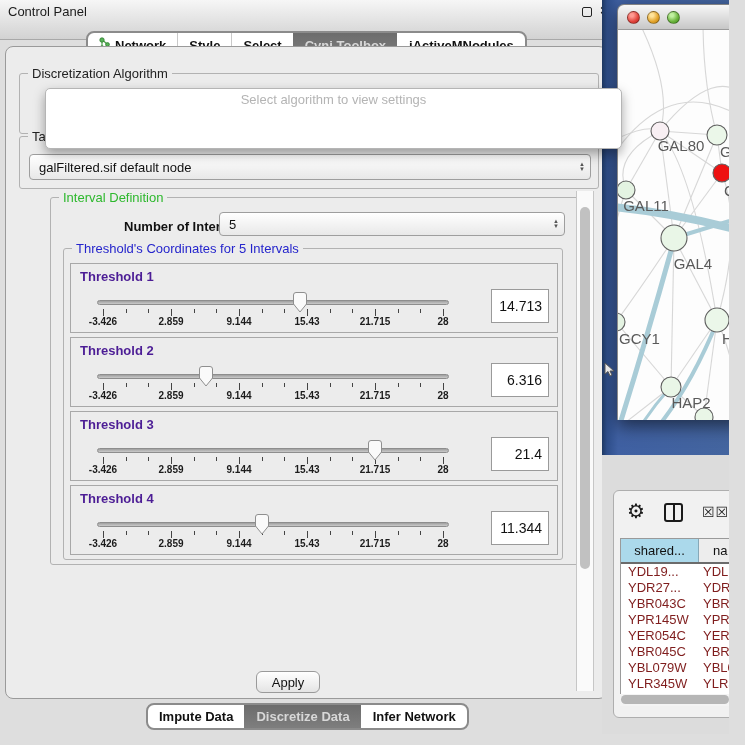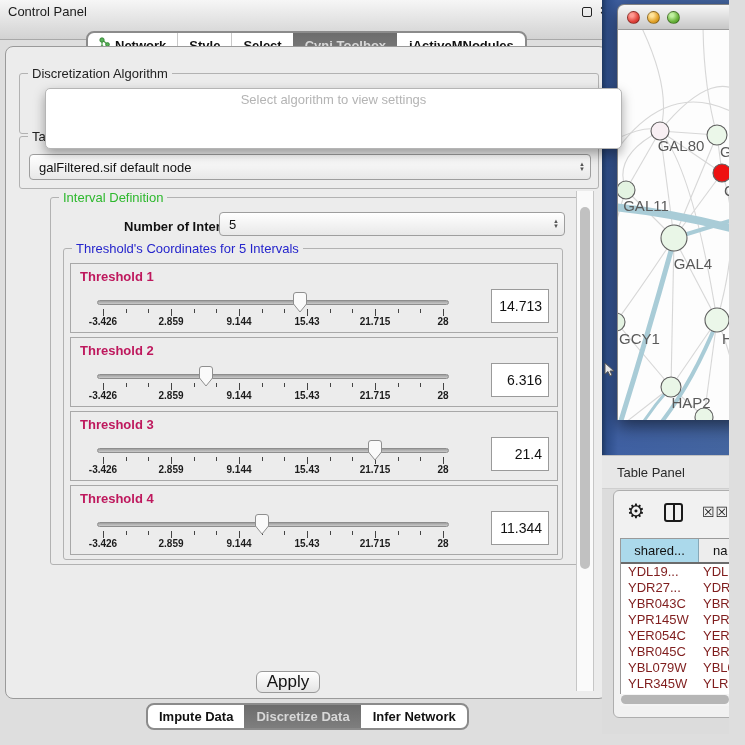--- a/index.html
+++ b/index.html
@@ -52,42 +52,42 @@
 
   
   #viewport { position:absolute; left:8px; top:144px; width:562px; height:472px; overflow:hidden; }
   #vscroll { position:absolute; left:570px; top:144px; width:18px; height:500px;
     background:#fafafa; border-left:1px solid #c6c6c6; border-right:1px solid #c6c6c6; }
   #vscroll .thumb { position:absolute; left:3px; top:16px; width:10px; height:362px; border-radius:6px; background:#c1c1c1; }
 
   
   .threshold-box { position:absolute; left:6px; width:488px; height:70px;
     border:1px solid #a8a8a8; background:#ececec; }
-  .t-label { position:absolute; left:9px; top:5px; font-size:13px; font-weight:bold; color:#be185d; }
+  .t-label { position:absolute; left:9px; top:5px; font-size:13px; font-weight:bold; color:#4c1d95; }
   .t-track { position:absolute; left:26px; top:36px; width:352px; height:5px; border-radius:3px;
     border:1px solid #8d8d8d; background:linear-gradient(#9f9f9f,#cacaca); }
   .t-handle { position:absolute; top:27px; }
   .t-tick { position:absolute; width:1px; background:#444; }
   .t-ticklabel { position:absolute; top:52px; width:46px; margin-left:-23px; text-align:center;
     font-size:10px; font-weight:bold; color:#1c1c1c; }
   .t-value { position:absolute; right:8px; top:25px; width:58px; height:34px; background:#fff;
     border:1px solid #9a9a9a; font-size:14px; color:#111; display:flex; align-items:center;
     justify-content:flex-end; padding-right:6px; }
 
   
   #attr-header { position:absolute; left:4px; top:14px; font-size:13px; font-weight:bold; color:#111; }
   #attr-list { position:absolute; left:4px; top:34px; width:516px; height:84px; background:#fff;
     border:1px solid #bbb; overflow:hidden; }
   .attr-item { padding-left:26px; font-size:13px; height:17px; line-height:17px; color:#111; }
   #attr-scroll { position:absolute; right:1px; top:1px; width:13px; height:82px; background:#f2f2f2; border-left:1px solid #ddd; }
   #attr-scroll .thumb { position:absolute; left:2px; top:2px; width:9px; height:44px; border-radius:5px; background:#bdbdbd; }
 
   #apply-btn { position:absolute; left:250px; top:624px; width:64px; height:22px;
     border:1px solid #9a9a9a; border-radius:6px; background:linear-gradient(#ffffff,#e4e4e4);
-    font-size:17px; color:#111; display:flex; align-items:center; justify-content:center; }
+    font-size:13px; color:#111; display:flex; align-items:center; justify-content:center; }
 
   
   #right { position:absolute; left:602px; top:0; width:127px; height:734px; background:#dcdcdc; overflow:hidden; }
   #desktop { position:absolute; left:0; top:0; width:127px; height:455px;
     background:linear-gradient(90deg,#1f3963 0,#2e4e8a 5px,#3f60a2 16px,#44659f 100%); }
   #macwin { position:absolute; left:15px; top:4px; width:125px; height:416px;
     border-radius:7px 0 0 0; box-shadow:0 6px 18px rgba(0,0,0,.55); }
   #mactitle { position:absolute; left:0; top:0; width:100%; height:26px;
     background:linear-gradient(#f7f7f7,#c7c7c7); border:1px solid #828282; border-bottom-color:#9a9a9a;
     border-radius:7px 0 0 0; display:flex; align-items:center; gap:7px; padding-left:9px; }
@@ -397,23 +397,20 @@
               <text x="106" y="166" font-size="15" fill="#5a5a5a" font-family="Liberation Sans, sans-serif" text-anchor="start">C</text>
               <text x="28" y="181" font-size="15" fill="#5a5a5a" font-family="Liberation Sans, sans-serif" text-anchor="middle">GAL11</text>
               <text x="75" y="239" font-size="15" fill="#5a5a5a" font-family="Liberation Sans, sans-serif" text-anchor="middle">GAL4</text>
               <text x="1" y="314" font-size="15" fill="#5a5a5a" font-family="Liberation Sans, sans-serif" text-anchor="start">GCY1</text>
               <text x="104" y="314" font-size="15" fill="#5a5a5a" font-family="Liberation Sans, sans-serif" text-anchor="start">H</text>
               <text x="73" y="378" font-size="15" fill="#5a5a5a" font-family="Liberation Sans, sans-serif" text-anchor="middle">HAP2</text>
             </svg></div>
       </div>
     </div>
 
-    <div id="tp-bar">
-      <span id="tp-title">Table Panel</span>
-    </div>
 
     <div id="tp-panel">
       <span class="tp-gear">⚙</span>
       <span class="tp-split"></span>
       <span class="tp-checks">☒☒</span>
       <div id="tp-table">
         <div class="tp-headrow">
             <div class="tp-th c1">shared...</div>
             <div class="tp-th c2">na</div>
           </div>

